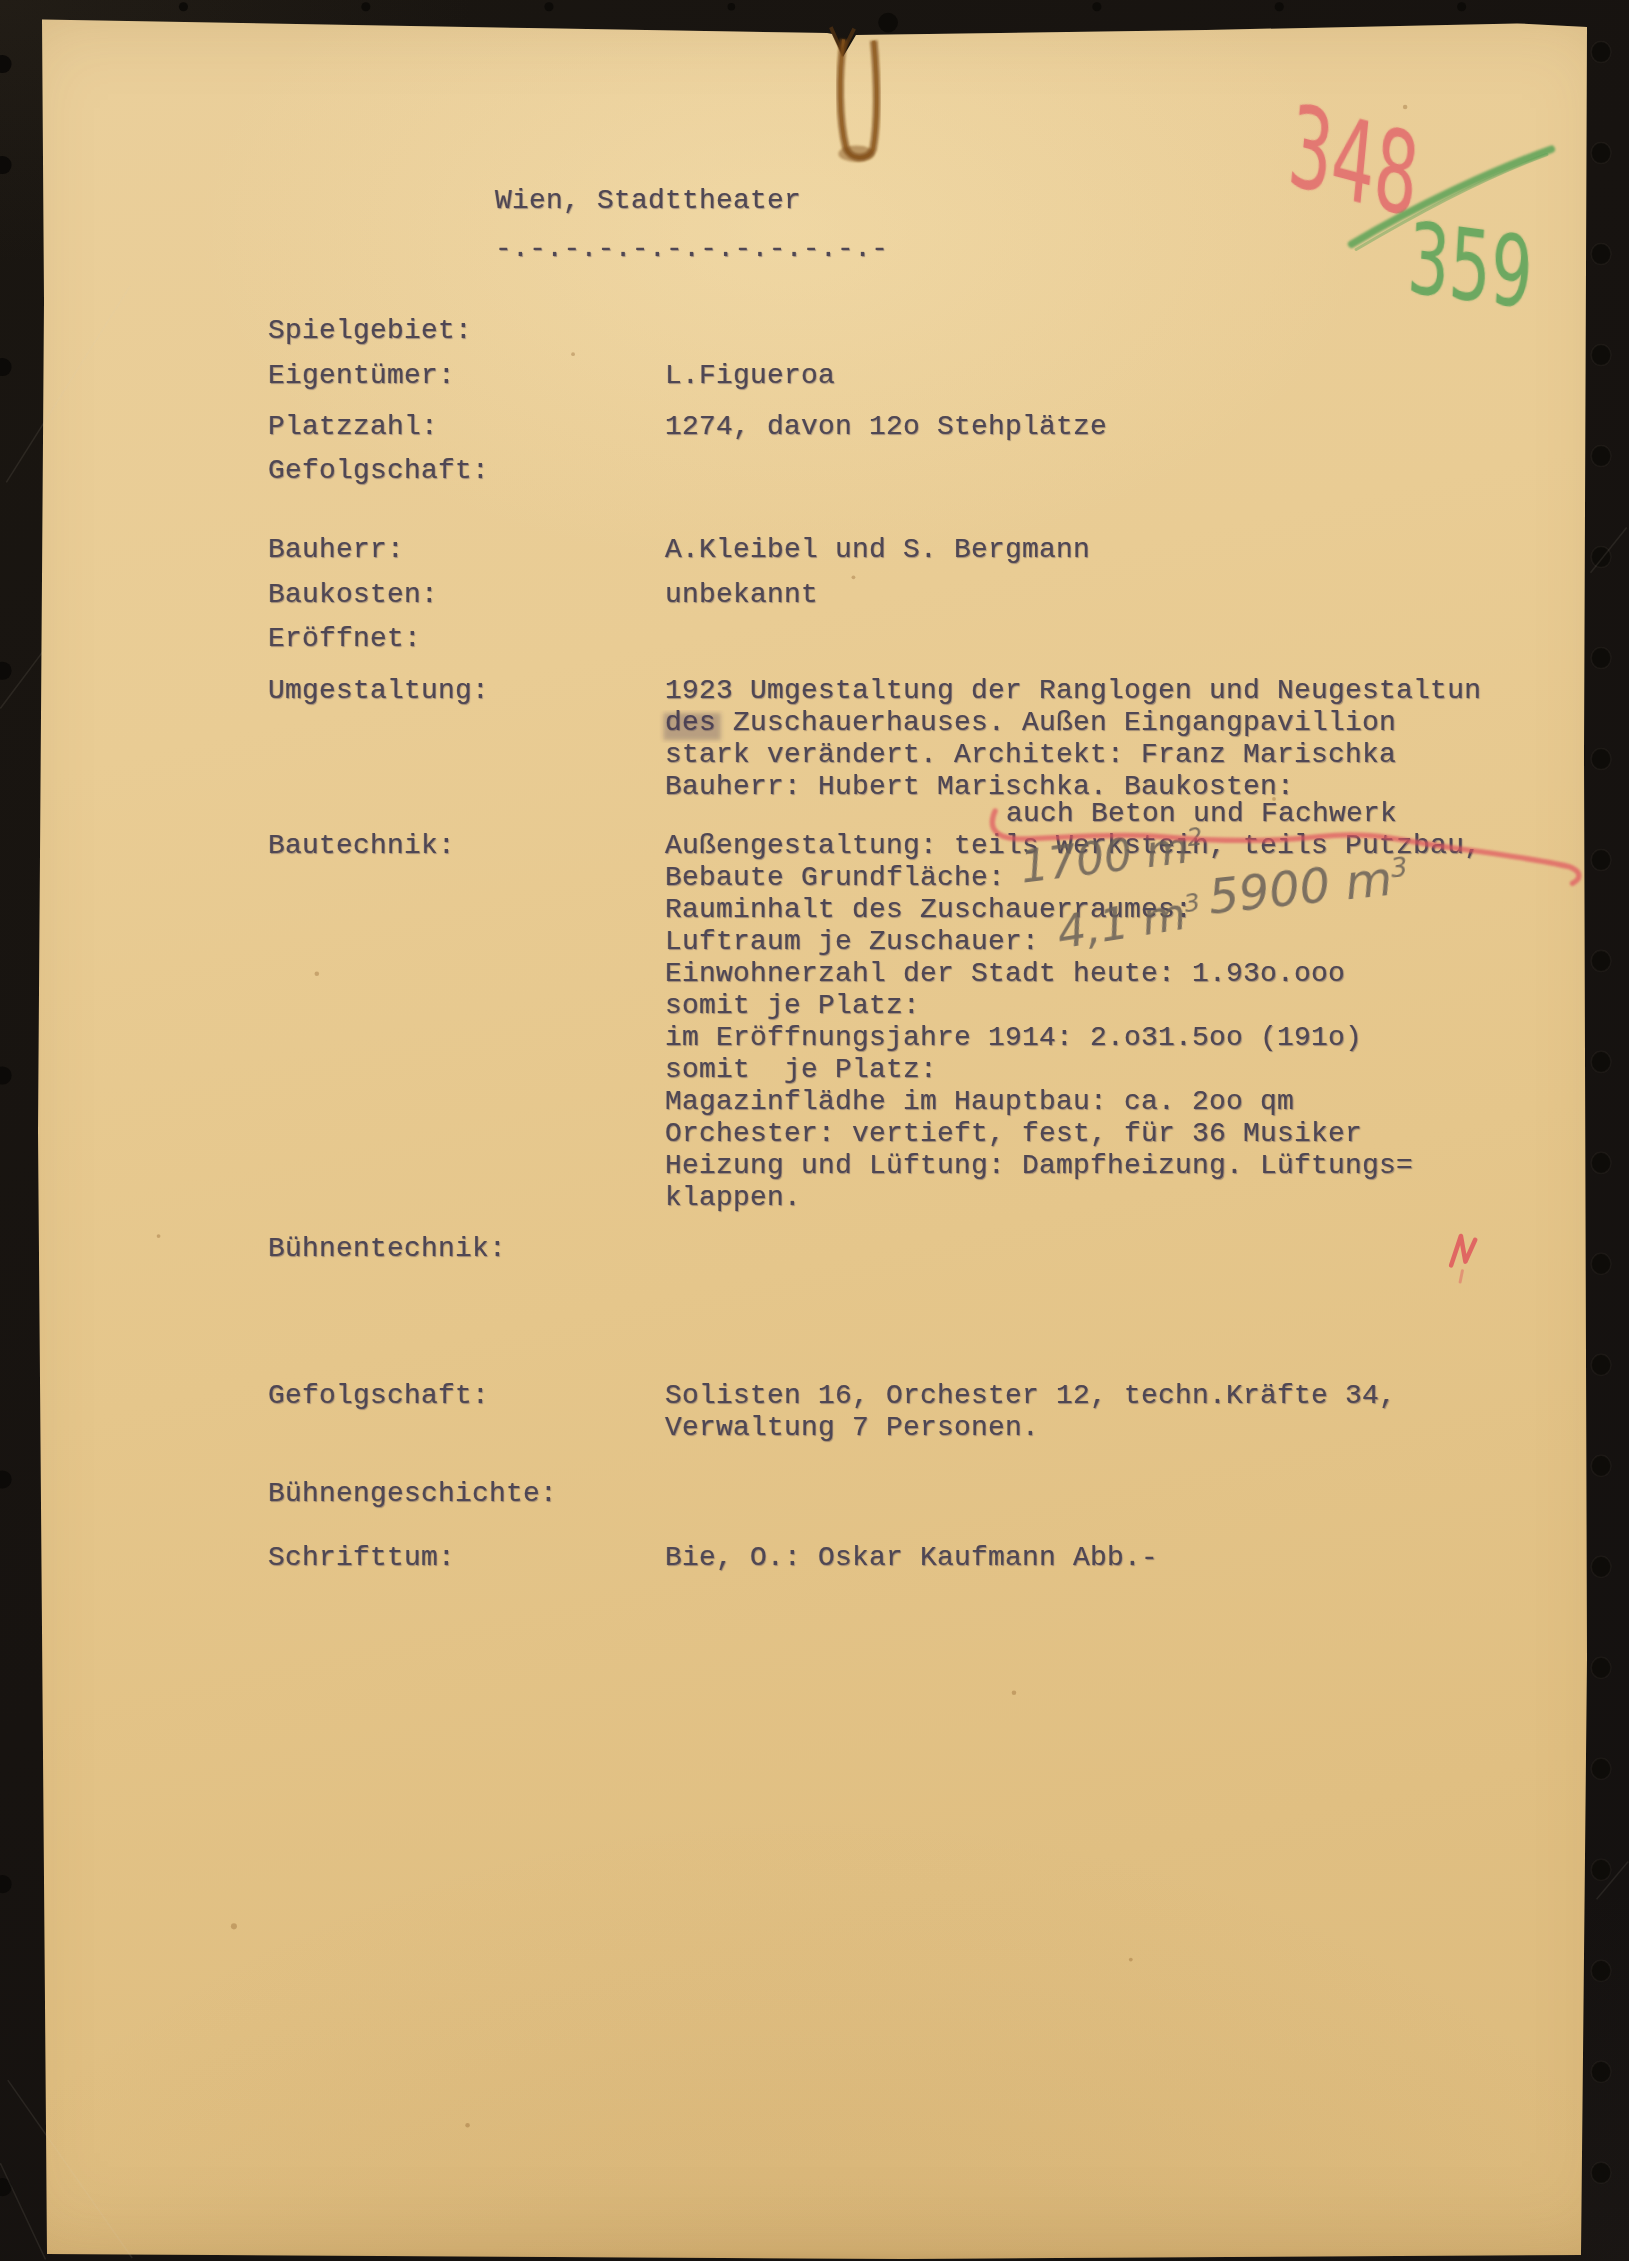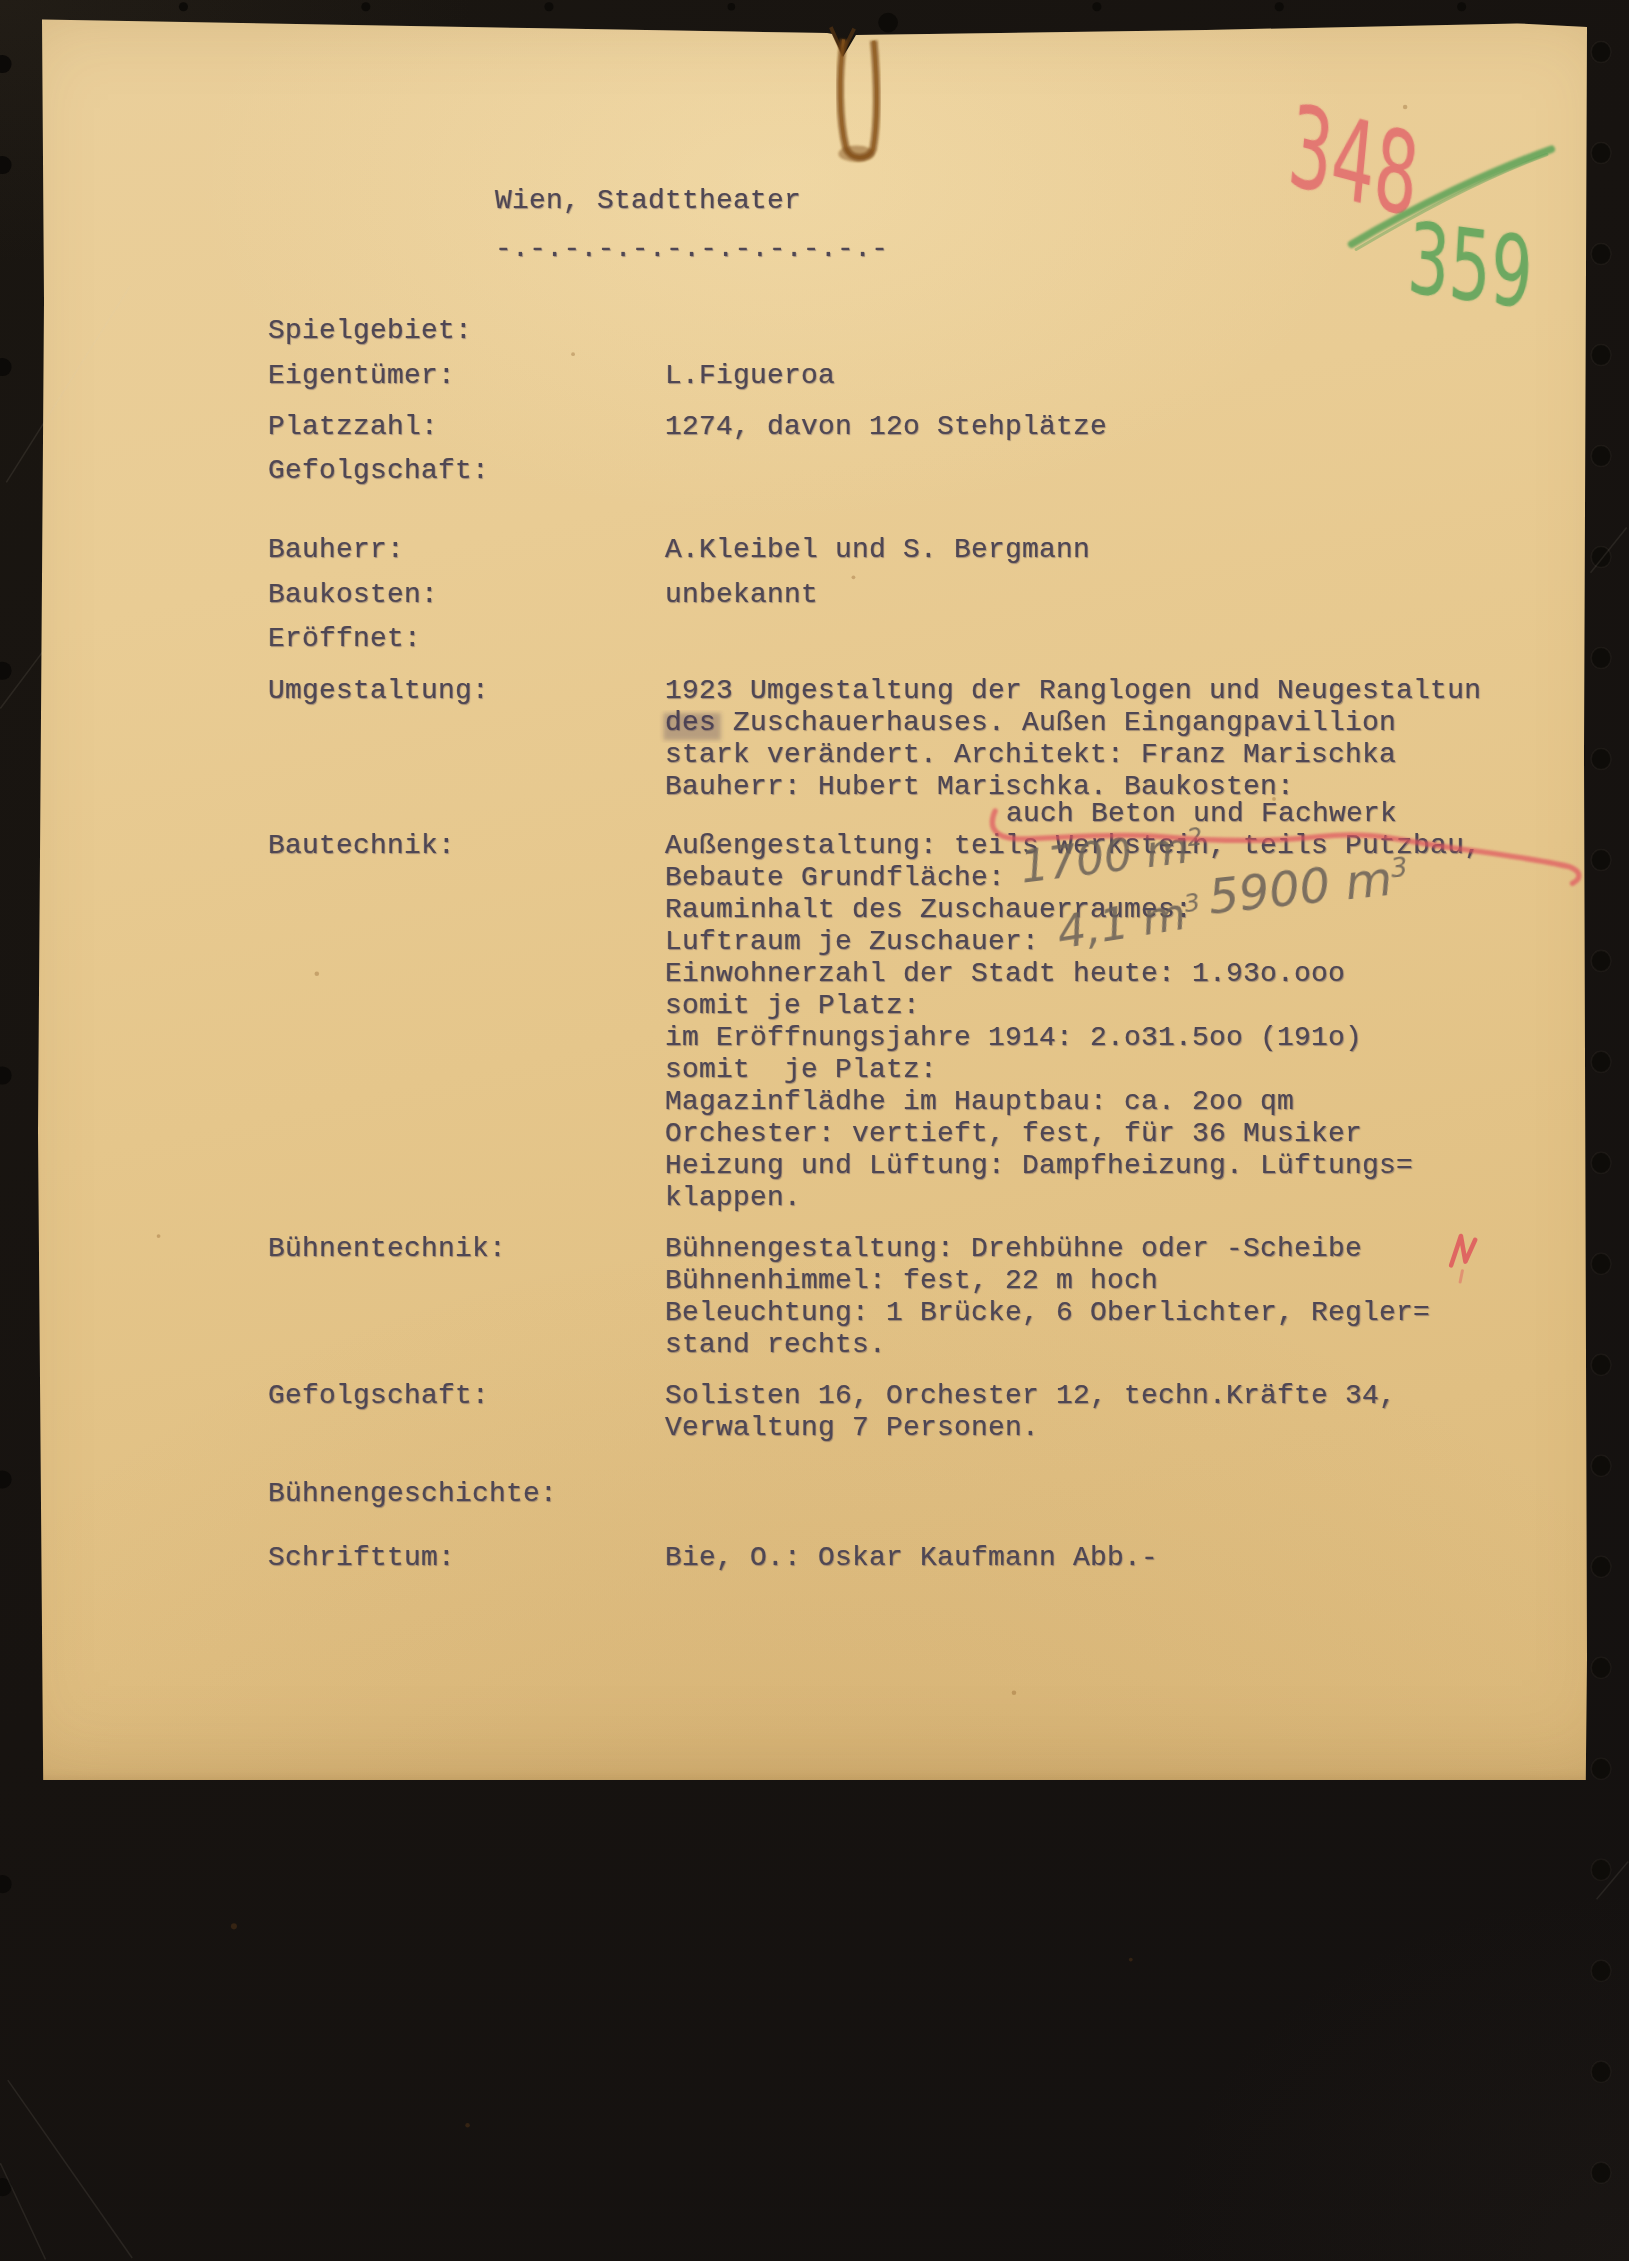--- a/index.html
+++ b/index.html
@@ -5,21 +5,21 @@
   html,body{margin:0;padding:0;background:#0e0c09;}
   .canvas{
     position:relative;width:1630px;height:2261px;overflow:hidden;
     background:
       radial-gradient(678px 377px at 0% 0%, rgba(70,60,45,.18), transparent 70%),
       radial-gradient(678px 528px at 100% 100%, rgba(60,50,40,.15), transparent 70%),
       linear-gradient(135deg,#1a1611 0%,#171310 45%,#141110 100%);
     font-family:"Liberation Mono","DejaVu Sans Mono",monospace;
   }
   .paper{
-    position:absolute;left:0;top:0;width:1630px;height:1780px;
+    position:absolute;left:0;top:0;width:1630px;height:2261px;
     clip-path:polygon(42px 19.6px,528px 28px,827px 33px,832px 34px,843px 57px,856px 35px,
       1206px 30px,1517px 23.4px,1587px 27px,1584px 754px,1587px 1658px,1581px 2255px,
       904px 2259px,47px 2254px,38px 1131px,44px 301px);
     background:
       radial-gradient(904px 528px at 48% 10%, rgba(250,232,185,.35), rgba(250,232,185,0) 65%),
       radial-gradient(1809px 1507px at 50% 120%, rgba(150,100,40,.14), transparent 60%),
       linear-gradient(168deg,#eacf9b 0%,#e9cc94 30%,#e5c68b 55%,#e0bf82 80%,#dcba7c 100%);
     box-shadow:inset 0 0 90px rgba(125,85,35,.28), inset 0 0 10.6px rgba(125,85,35,.22);
   }
   .t{
@@ -93,24 +93,20 @@
 Einwohnerzahl der Stadt heute: 1.93o.ooo
 somit je Platz:
 im Eröffnungsjahre 1914: 2.o31.5oo (191o)
 somit  je Platz:
 Magazinflädhe im Hauptbau: ca. 2oo qm
 Orchester: vertieft, fest, für 36 Musiker
 Heizung und Lüftung: Dampfheizung. Lüftungs=
 klappen.</div>
 
     <div class="t lbl" style="top:1233px">Bühnentechnik:</div>
-    <div class="t val" style="top:1233px">Bühnengestaltung: Drehbühne oder -Scheibe
-Bühnenhimmel: fest, 22 m hoch
-Beleuchtung: 1 Brücke, 6 Oberlichter, Regler=
-stand rechts.</div>
 
     <div class="t lbl" style="top:1380px">Gefolgschaft:</div>
     <div class="t val" style="top:1380px">Solisten 16, Orchester 12, techn.Kräfte 34,
 Verwaltung 7 Personen.</div>
 
     <div class="t lbl" style="top:1478px">Bühnengeschichte:</div>
     <div class="t val" style="top:1478px"></div>
 
     <div class="t lbl" style="top:1542px">Schrifttum:</div>
     <div class="t val" style="top:1542px">Bie, O.: Oskar Kaufmann Abb.-</div>

